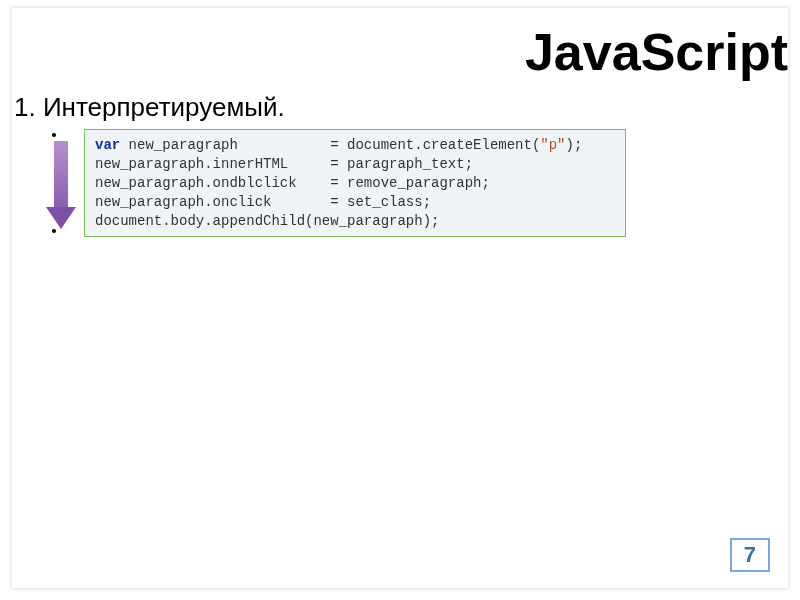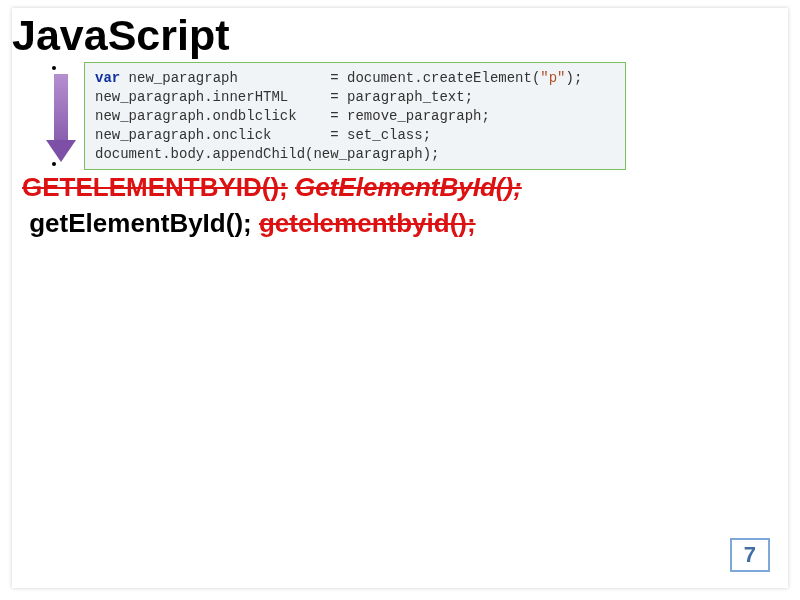--- a/index.html
+++ b/index.html
@@ -16,24 +16,24 @@
   .slide {
     position: absolute;
     left: 12px;
     top: 8px;
     width: 776px;
     height: 580px;
     background: #fff;
     box-shadow: 0 0 4px rgba(0,0,0,0.2);
   }
   .title {
-    text-align: left;
+    text-align: right;
     font-weight: bold;
-    font-size: 43px;
-    margin-top: 3px;
+    font-size: 52px;
+    margin-top: 14px;
   }
   .point1 {
     font-size: 26px;
     margin: 10px 0 6px 2px;
   }
   .code-area {
     position: relative;
     margin-left: 40px;
     margin-top: 2px;
   }
@@ -113,37 +113,32 @@
     font-family: Verdana, sans-serif;
   }
 </style>
 </head>
 <body>
 
 <div class="slide">
 
   <div class="title">JavaScript</div>
 
+  <div class="point1">1. Интерпретируемый.</div>
 
   <div class="code-area">
     <div class="dot" style="top:4px;"></div>
     <div class="dot" style="top:100px;"></div>
     <div class="arrow-wrap">
       <div class="arrow-tail"></div>
       <div class="arrow-head"></div>
     </div>
     <div class="code-box"><span class="kw-var">var</span><span> new_paragraph           = document.createElement(</span><span class="str">"p"</span><span>);</span>
 <span>new_paragraph.innerHTML     = paragraph_text;</span>
 <span>new_paragraph.ondblclick    = remove_paragraph;</span>
 <span>new_paragraph.onclick       = set_class;</span>
 <span>document.body.appendChild(new_paragraph);</span></div>
   </div>
 
 
-  <div class="examples">
-    <span class="struck">GETELEMENTBYID();</span>
-    <span class="struck-italic">GetElementById();</span><br>
-    &nbsp;<span class="correct">getElementById();</span>
-    <span class="struck">getelementbyid();</span>
-  </div>
 
   <div class="page-num">7</div>
 </div>
 
 </body></html>

